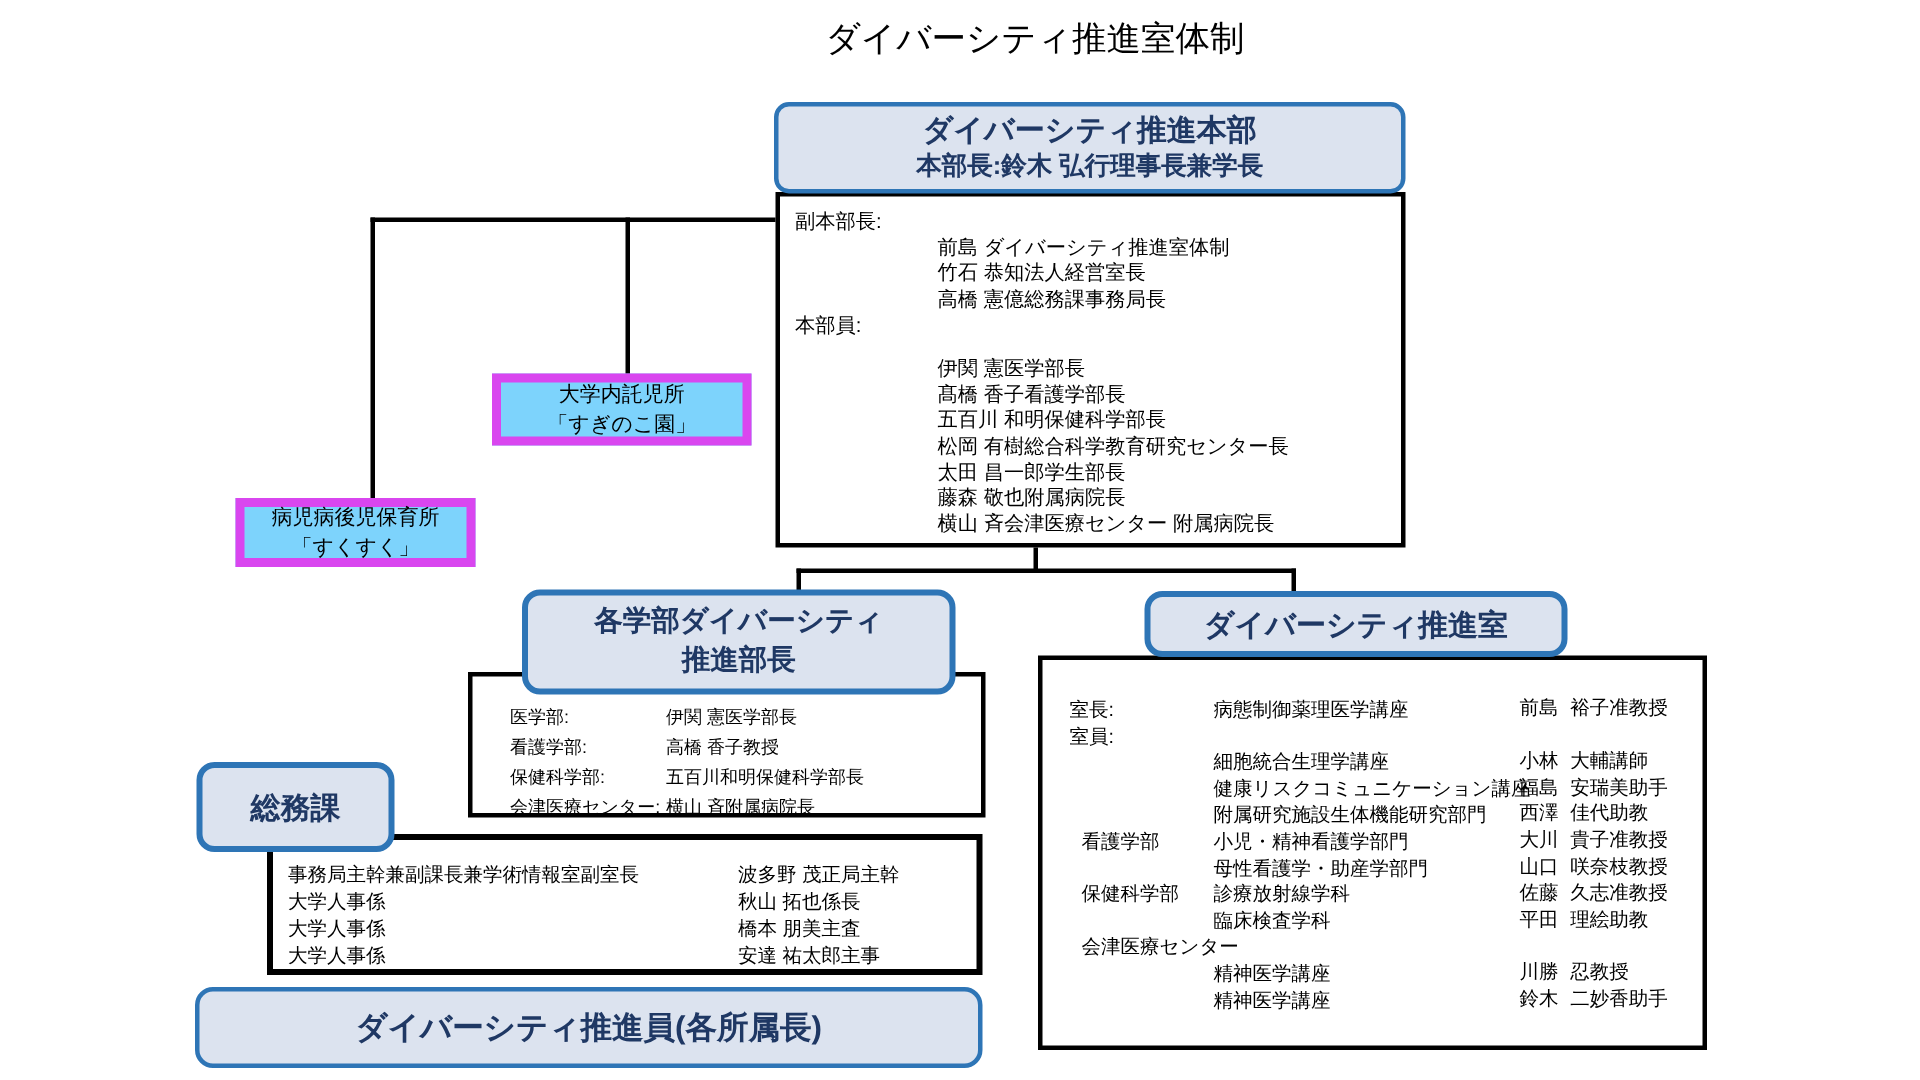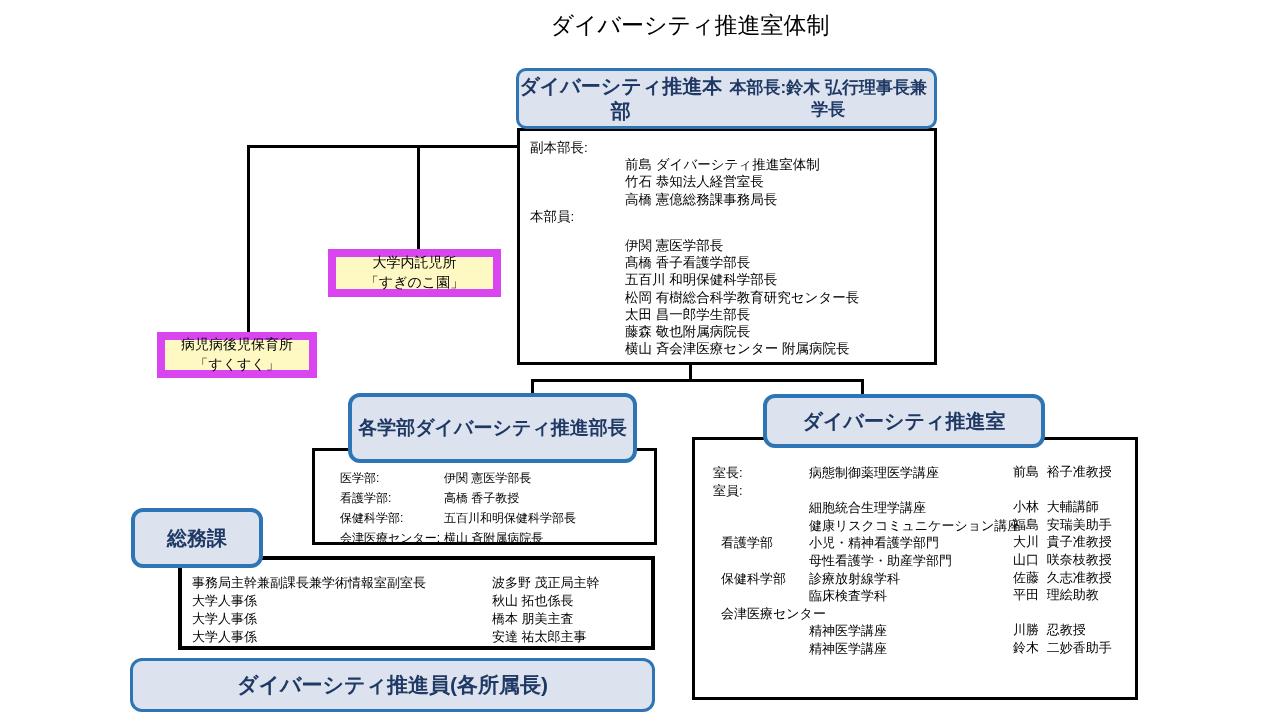--- a/index.html
+++ b/index.html
@@ -2,22 +2,22 @@
 <html><head>
 <meta charset="utf-8">
 <style>
   html,body{margin:0;padding:0;background:#fff;}
   .canvas{position:relative;width:1280px;height:720px;background:#ffffff;overflow:hidden;
           font-family:"Liberation Sans","DejaVu Sans",sans-serif;color:#000;}
   .line{position:absolute;background:#000;z-index:1;}
   .whitebox{position:absolute;background:#fff;border:3px solid #000;box-sizing:border-box;z-index:2;}
   .bluebox{position:absolute;background:#dce3ef;border:3px solid #2e75b6;border-radius:10px;
            box-sizing:border-box;z-index:4;color:#1f3864;font-weight:bold;
-           display:flex;flex-direction:row;justify-content:center;align-items:center;text-align:center;}
-  .pinkbox{position:absolute;background:#fef9c3;border:8px solid #d946ef;box-sizing:border-box;z-index:3;
+           display:flex;flex-direction:column;justify-content:center;align-items:center;text-align:center;}
+  .pinkbox{position:absolute;background:#7dd3fc;border:6px solid #d946ef;box-sizing:border-box;z-index:3;
            display:flex;flex-direction:column;justify-content:center;align-items:center;
            text-align:center;font-size:14px;line-height:1.4;color:#000;}
 
   #title{position:absolute;left:400px;top:10px;width:580px;text-align:center;
          font-size:23px;font-weight:500;color:#000;}
 
   
   #hq-header{left:516px;top:68px;width:421px;height:61px;border-width:3px;}
   #hq-header .l1{font-size:20px;line-height:1.25;}
   #hq-header .l2{font-size:17px;line-height:1.25;}
@@ -29,21 +29,21 @@
   
   #fac-header{left:348px;top:393px;width:289px;height:70px;border-width:4px;border-radius:12px;}
   #fac-header .l1,#fac-header .l2{font-size:19px;line-height:1.35;}
   #fac-body{left:312px;top:448px;width:345px;height:97px;padding:17px 0 0 25px;
             font-size:12px;line-height:20px;}
   .fac-row{display:flex;}
   .fac-label{width:104px;flex-shrink:0;white-space:nowrap;}
   .fac-value{white-space:nowrap;}
 
   
-  #office-header{left:763px;top:394px;width:282px;height:54px;border-width:4px;border-radius:12px;font-size:20px;text-align:right;}
+  #office-header{left:763px;top:394px;width:282px;height:44px;border-width:4px;border-radius:12px;font-size:20px;text-align:right;}
   #office-body{left:692px;top:437px;width:446px;height:263px;padding-top:24px;
                font-size:13px;line-height:17.6px;}
   .off-row{display:flex;padding-left:18px;}
   .off-dept{width:96px;flex-shrink:0;white-space:nowrap;box-sizing:border-box;}
   .off-dept.indent{padding-left:8px;}
   .off-unit{width:204px;flex-shrink:0;white-space:nowrap;}
   .off-name{white-space:nowrap;font-family:Liberation Mono, monospace;}
 
   
   #ga-header{left:131px;top:508px;width:132px;height:60px;border-width:4px;border-radius:12px;font-size:20px;}
@@ -142,20 +142,25 @@
       <span class="off-dept indent"></span>
       <span class="off-unit">細胞統合生理学講座</span>
       <span class="off-name">小林 大輔講師</span>
     </div>
     <div class="off-row">
       <span class="off-dept indent"></span>
       <span class="off-unit">健康リスクコミュニケーション講座</span>
       <span class="off-name">福島 安瑞美助手</span>
     </div>
     <div class="off-row">
+      <span class="off-dept indent"></span>
+      <span class="off-unit">附属研究施設生体機能研究部門</span>
+      <span class="off-name">西澤 佳代助教</span>
+    </div>
+    <div class="off-row">
       <span class="off-dept indent">看護学部</span>
       <span class="off-unit">小児・精神看護学部門</span>
       <span class="off-name">大川 貴子准教授</span>
     </div>
     <div class="off-row">
       <span class="off-dept indent"></span>
       <span class="off-unit">母性看護学・助産学部門</span>
       <span class="off-name">山口 咲奈枝教授</span>
     </div>
     <div class="off-row">

